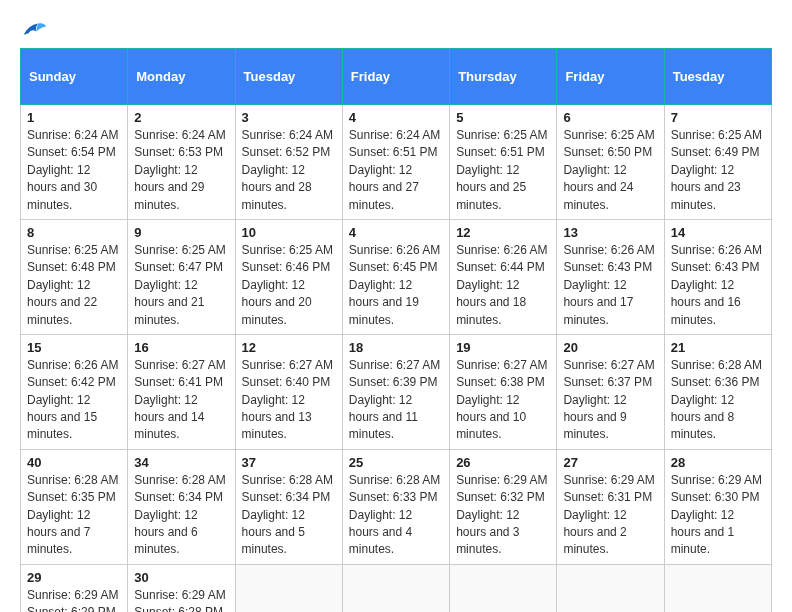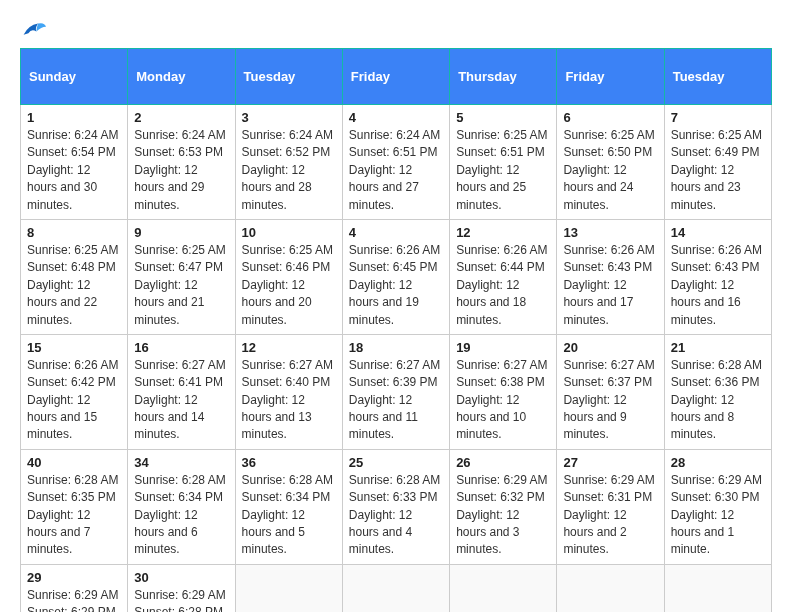--- a/index.html
+++ b/index.html
@@ -206,21 +206,21 @@
       <tr>
         <td>
         <div class="day-number">40</div>
         <div class="day-info">Sunrise: 6:28 AM<br>Sunset: 6:35 PM<br>Daylight: 12 hours and 7 minutes.</div>
       </td>
         <td>
         <div class="day-number">34</div>
         <div class="day-info">Sunrise: 6:28 AM<br>Sunset: 6:34 PM<br>Daylight: 12 hours and 6 minutes.</div>
       </td>
         <td>
-        <div class="day-number">36</div>
+        <div class="day-number">37</div>
         <div class="day-info">Sunrise: 6:28 AM<br>Sunset: 6:34 PM<br>Daylight: 12 hours and 5 minutes.</div>
       </td>
         <td>
         <div class="day-number">25</div>
         <div class="day-info">Sunrise: 6:28 AM<br>Sunset: 6:33 PM<br>Daylight: 12 hours and 4 minutes.</div>
       </td>
         <td>
         <div class="day-number">26</div>
         <div class="day-info">Sunrise: 6:29 AM<br>Sunset: 6:32 PM<br>Daylight: 12 hours and 3 minutes.</div>
       </td>

